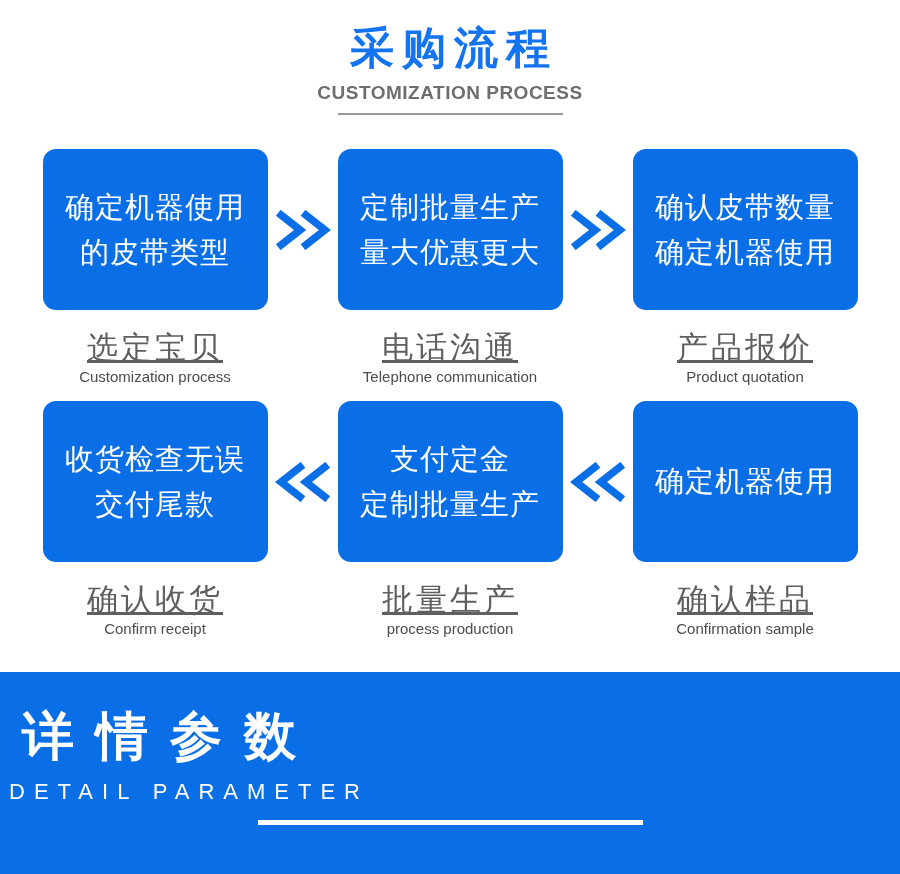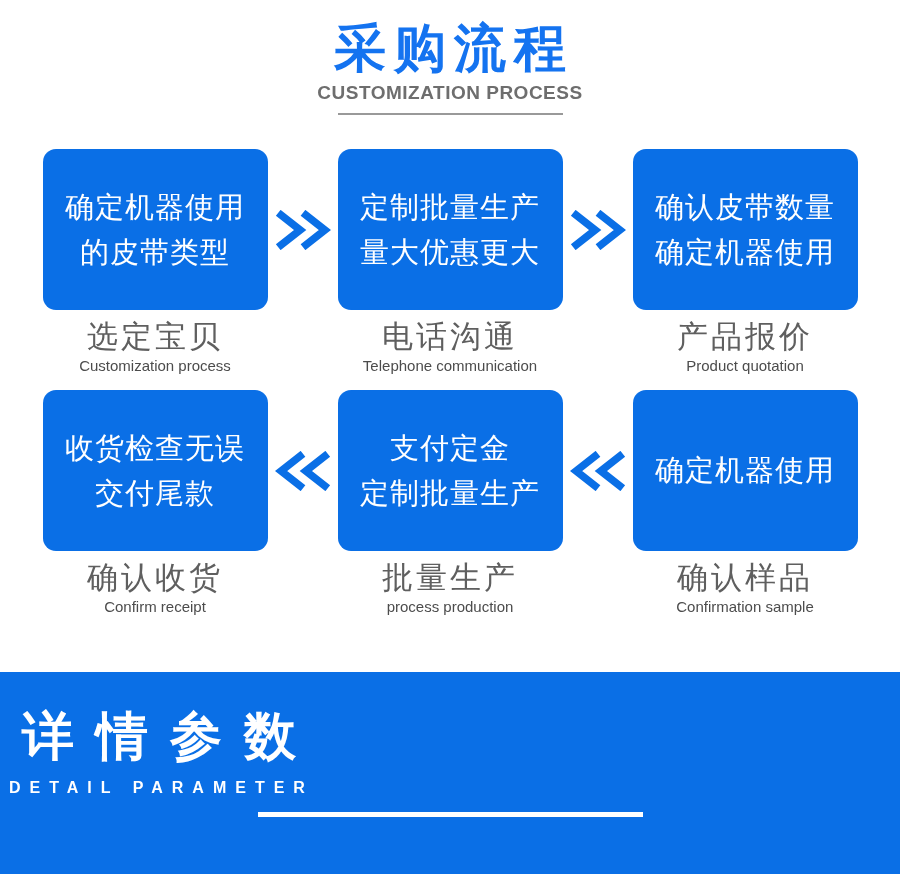--- a/index.html
+++ b/index.html
@@ -13,21 +13,21 @@
   body{
     font-family:"Liberation Sans","DejaVu Sans",sans-serif;
     width:900px;height:874px;overflow:hidden;
   }
   .page{width:900px;height:874px;background:#ffffff;position:relative;}
 
   
   .header{text-align:center;padding-top:18px;}
   .header-title{
     color:var(--title-blue);
-    font-size:52px;font-weight:bold;
+    font-size:44px;font-weight:bold;
     letter-spacing:8px;padding-left:8px;
     line-height:60px;
   }
   .header-subtitle{
     margin-top:4px;
     color:#6e6e6e;font-size:19px;font-weight:bold;
     letter-spacing:0.5px;
   }
   .header-underline{
     width:225px;height:2px;background:#999999;
@@ -40,23 +40,23 @@
   .flow-row.second{margin-top:15px;}
   .step{width:225px;}
   .step-box{
     width:225px;height:161px;border-radius:13px;
     background:var(--accent);
     color:#ffffff;
     display:flex;flex-direction:column;justify-content:center;align-items:center;
     font-size:29px;line-height:45px;letter-spacing:1px;
   }
   .step-caption{
-    margin-top:9px;text-align:center;
+    margin-top:20px;text-align:center;
     font-size:31px;color:var(--caption-gray);
-    letter-spacing:3px;line-height:36px;
+    letter-spacing:3px;line-height:36px;text-decoration:underline;
   }
   .step-caption-en{
     margin-top:2px;text-align:center;
     font-size:15px;color:var(--caption-en-gray);
     line-height:18px;
   }
   .arrow-cell{
     width:70px;height:161px;
     display:flex;align-items:center;justify-content:center;
     color:var(--accent);
@@ -72,21 +72,21 @@
     text-align:left;color:#ffffff;
   }
   .banner-title{
     padding-top:34px;
     font-size:52px;font-weight:bold;
     letter-spacing:22px;padding-left:22px;
     line-height:60px;
   }
   .banner-subtitle{
     margin-top:13px;
-    font-size:16px;font-weight:bold;
+    font-size:22px;font-weight:normal;
     letter-spacing:9px;padding-left:9px;
   }
   .banner-underline{
     width:385px;height:5px;background:#ffffff;
     margin:15px auto 0;
   }
 </style>
 </head>
 <body>
 

